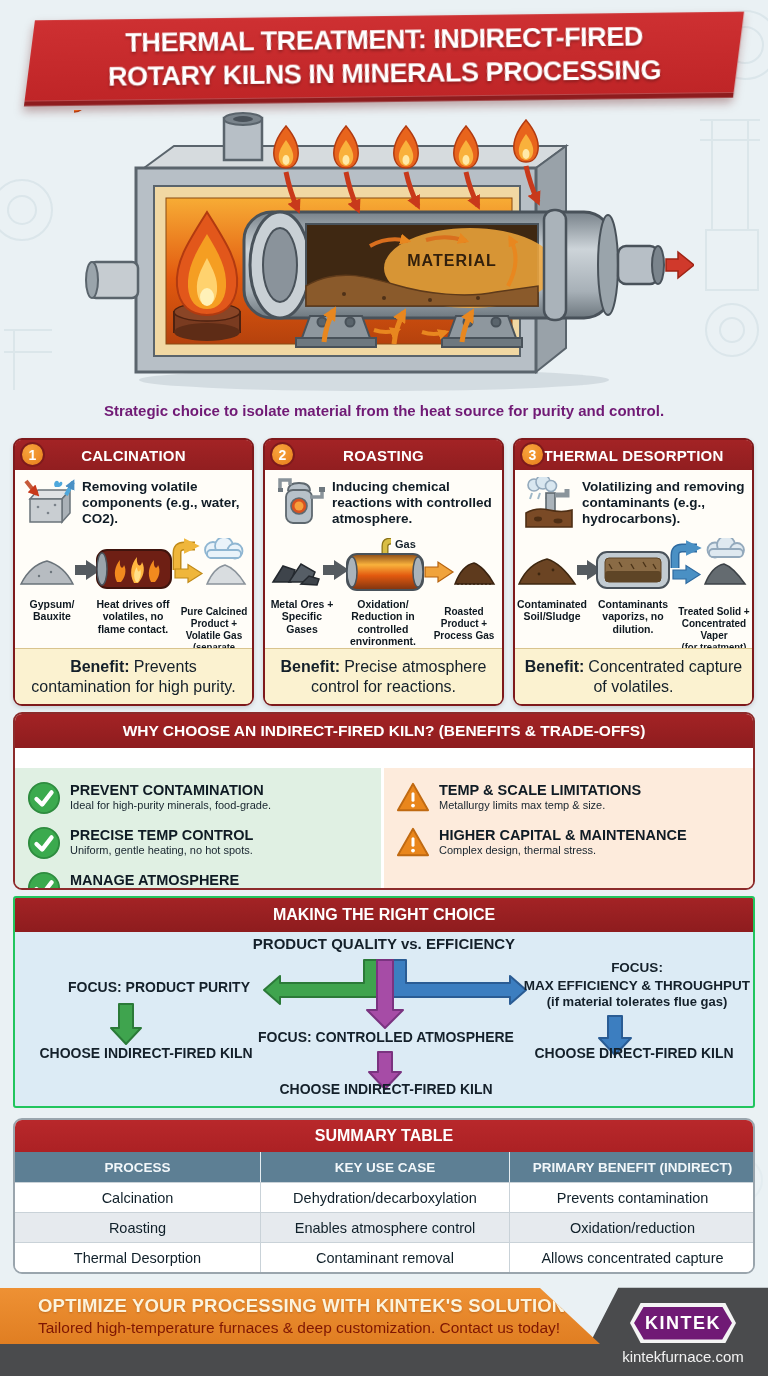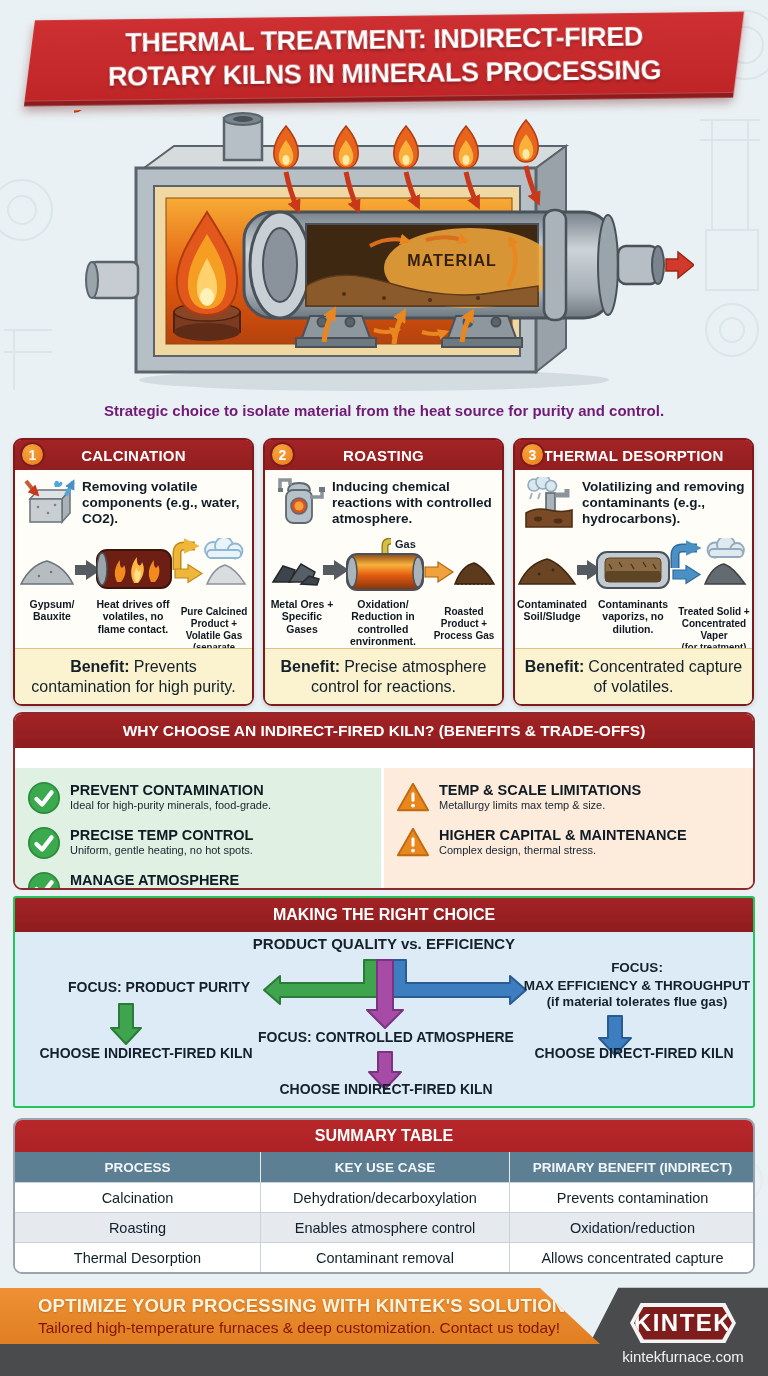--- a/index.html
+++ b/index.html
@@ -108,24 +108,24 @@
   .f-orange { position:absolute; left:0; top:2px; width:600px; height:56px;
     background:linear-gradient(180deg,#EE9134,#E07E22);
     clip-path:polygon(0 0, 90% 0, 100% 100%, 0 100%);
     padding:7px 0 0 38px; }
   .f-headline { color:#FCF3DC; font-size:18.5px; font-weight:700; letter-spacing:.2px;
     text-shadow:0 1px 2px rgba(100,40,0,.3); }
   .f-subline { color:#7E1603; font-size:15.5px; margin-top:2px; }
   .f-logo { position:absolute; left:630px; top:17px; width:106px; height:40px;
     background:#F4F4F4; clip-path:polygon(10% 0, 90% 0, 100% 50%, 90% 100%, 10% 100%, 0 50%);
     display:flex; align-items:center; justify-content:center; }
-  .f-logo-inner { width:98px; height:33px; background:#7f1d1d;
+  .f-logo-inner { width:98px; height:33px; background:#701a75;
     clip-path:polygon(10% 0, 90% 0, 100% 50%, 90% 100%, 10% 100%, 0 50%);
     display:flex; align-items:center; justify-content:center;
-    color:#fff; font-size:24px; font-weight:700; letter-spacing:1.5px; }
+    color:#fff; font-size:18px; font-weight:700; letter-spacing:1.5px; }
   .f-site { position:absolute; left:608px; top:62px; width:150px; text-align:center;
     color:#F2F2F2; font-size:15px; }
 </style>
 </head>
 <body>
 
 <div class="page">
 
   <svg width="0" height="0" style="position:absolute" aria-hidden="true">
     <defs>

